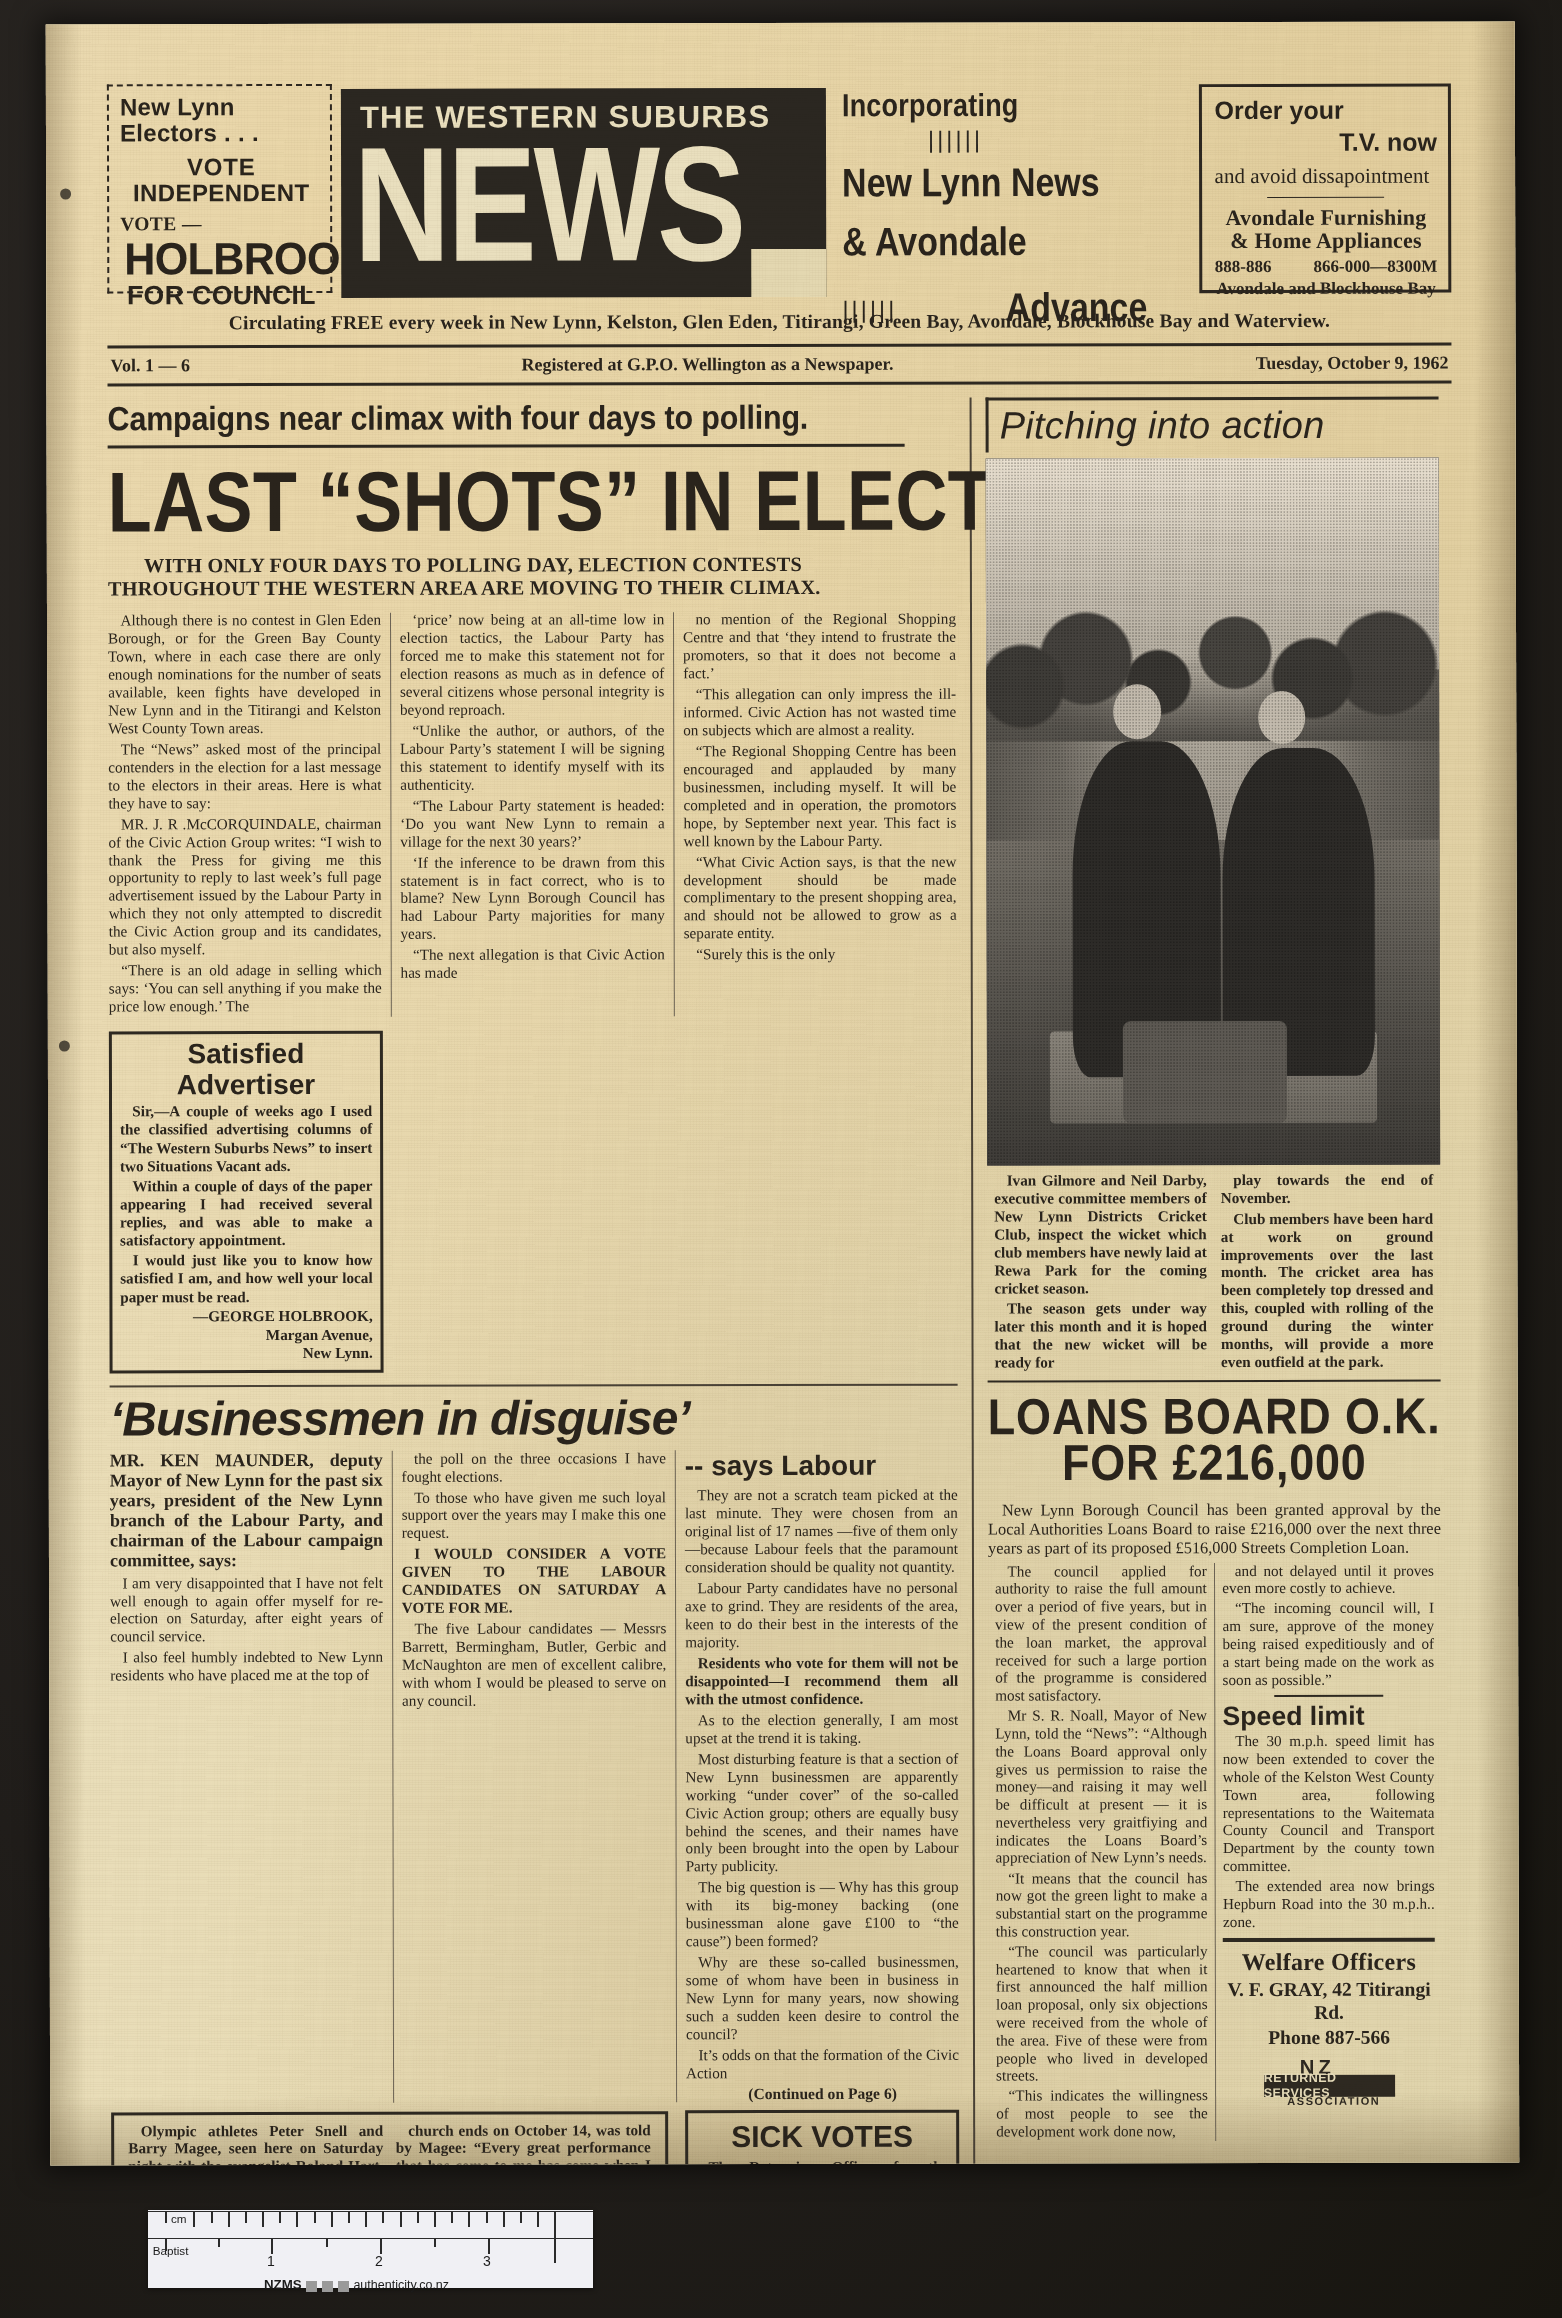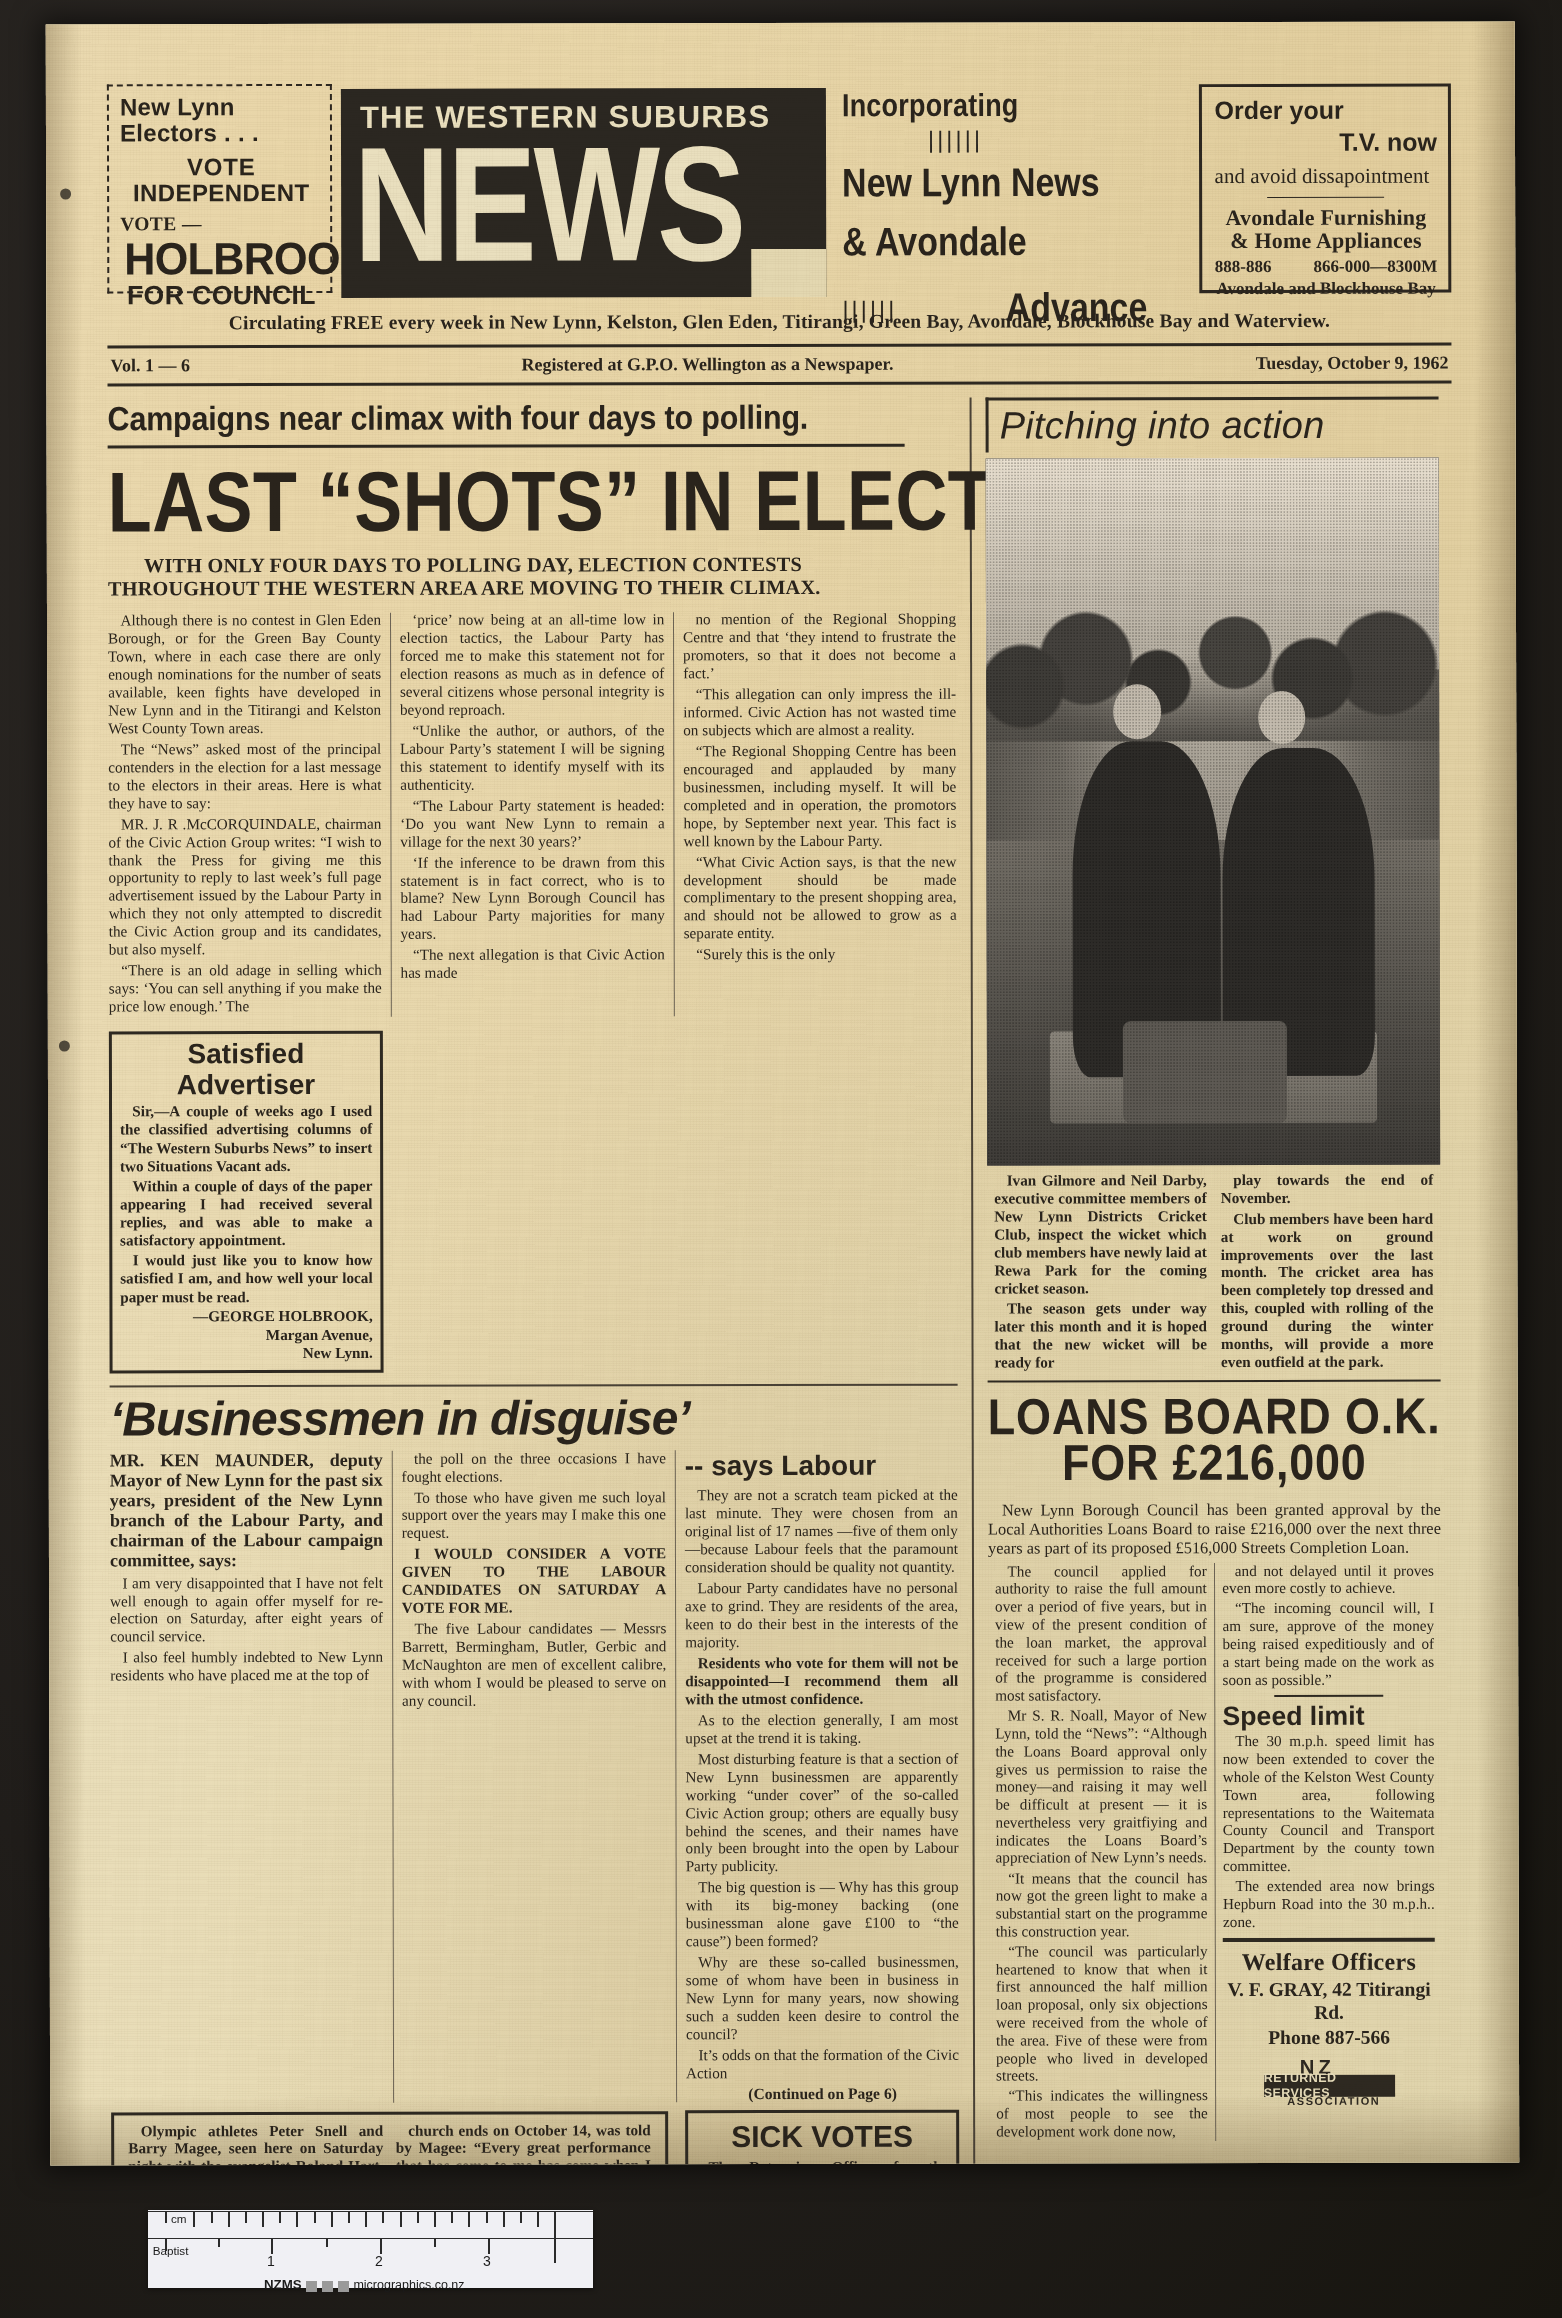--- a/index.html
+++ b/index.html
@@ -573,16 +573,16 @@
 
   <div class="rnum" style="left:119px; top:43px;">1</div>
   <div class="rnum" style="left:227px; top:43px;">2</div>
   <div class="rnum" style="left:335px; top:43px;">3</div>
 
   <div class="nzms">
     <span>NZMS</span>
     <span class="sq"></span>
     <span class="sq"></span>
     <span class="sq"></span>
-    <span class="dom">micrographics.co.nz</span>
+    <span class="dom">authenticity.co.nz</span>
   </div>
 </div>
 
 
 </body></html>

